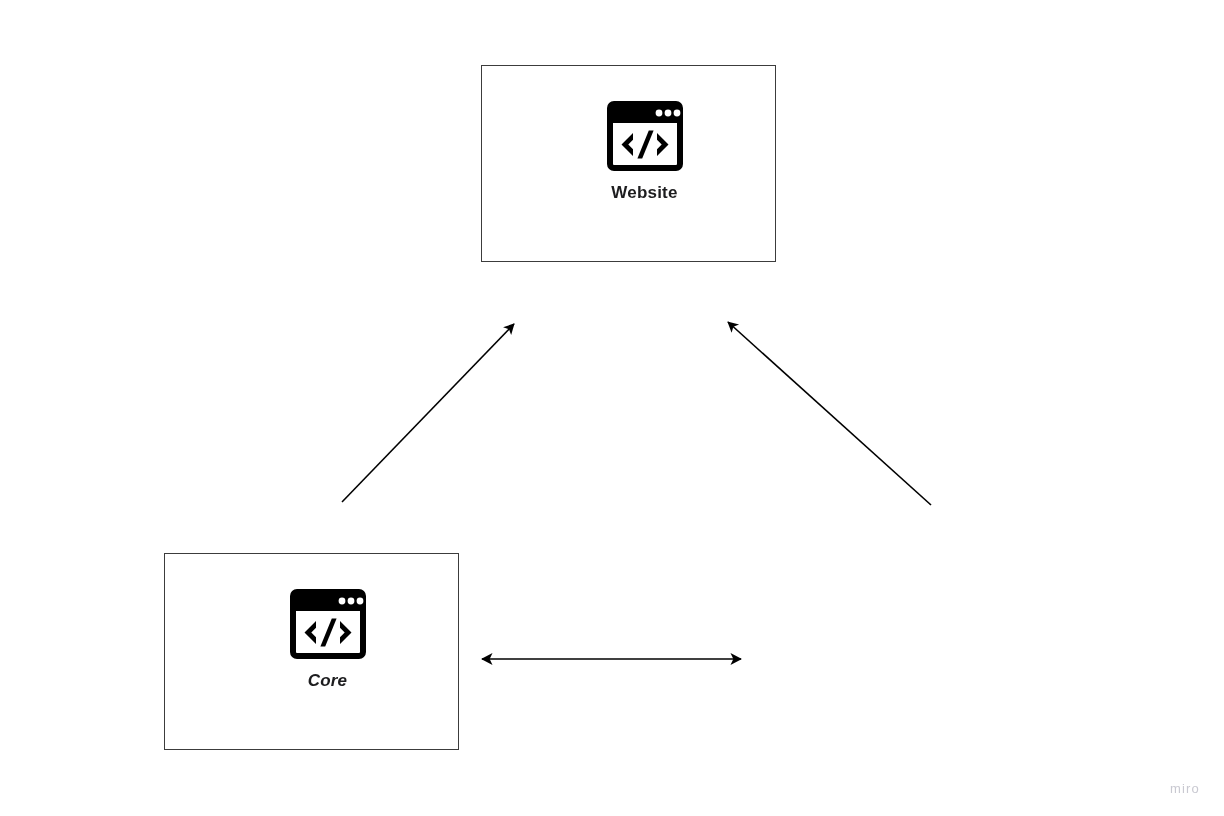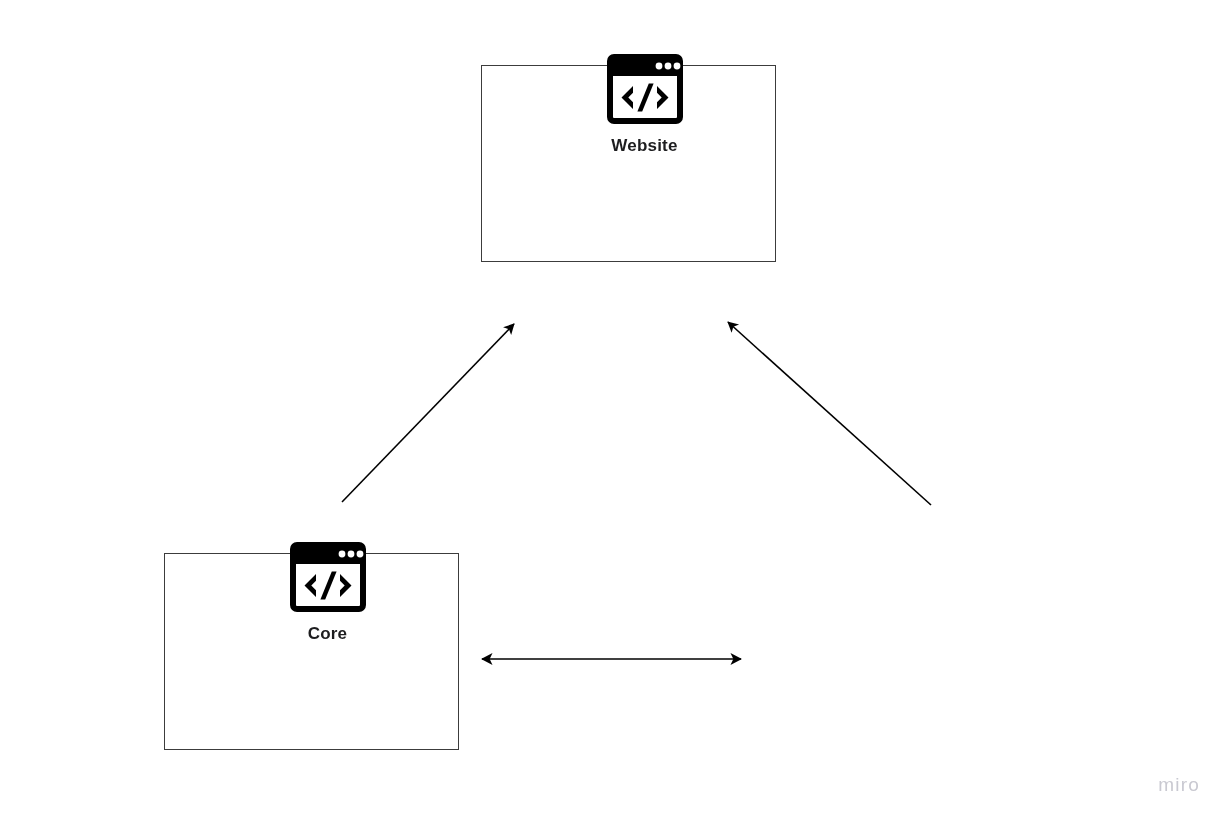--- a/index.html
+++ b/index.html
@@ -34,21 +34,21 @@
   
   .node {
     position: absolute;
     box-sizing: border-box;
     border: 1.4px solid #3c3c3c;
     background: #ffffff;
     z-index: 2;
     display: flex;
     flex-direction: column;
     align-items: center;
-    justify-content: flex-start;
+    justify-content: center;
     padding-left: 32px;
   }
 
   .node-inner {
     display: flex;
     flex-direction: column;
     align-items: center;
     justify-content: center;
   }
 
@@ -68,31 +68,31 @@
     white-space: nowrap;
   }
 
   
   #node-website { left: 481px; top: 65px;  width: 295px; height: 197px; }
   #node-core    { left: 164px; top: 553px; width: 295px; height: 197px; }
   #node-models  { left: 763px; top: 550px; width: 295px; height: 196px; }
 
   
   #node-website .node-inner { transform: translateY(-12px); }
-  #node-core    .node-inner { transform: translateY(-12px); }
+  #node-core    .node-inner { transform: translateY(-12px); font-style: italic; }
   #node-models  .node-inner { transform: translateY(-12px); }
 
   
   #watermark {
     position: absolute;
     right: 24px;
     bottom: 20px;
     z-index: 3;
     font-family: "Liberation Sans", sans-serif;
-    font-size: 19px;
+    font-size: 13px;
     font-weight: normal;
     letter-spacing: 1.2px;
     color: #c9c9d1;
     user-select: none;
   }
 </style>
 </head>
 <body>
 
 <div id="canvas">

